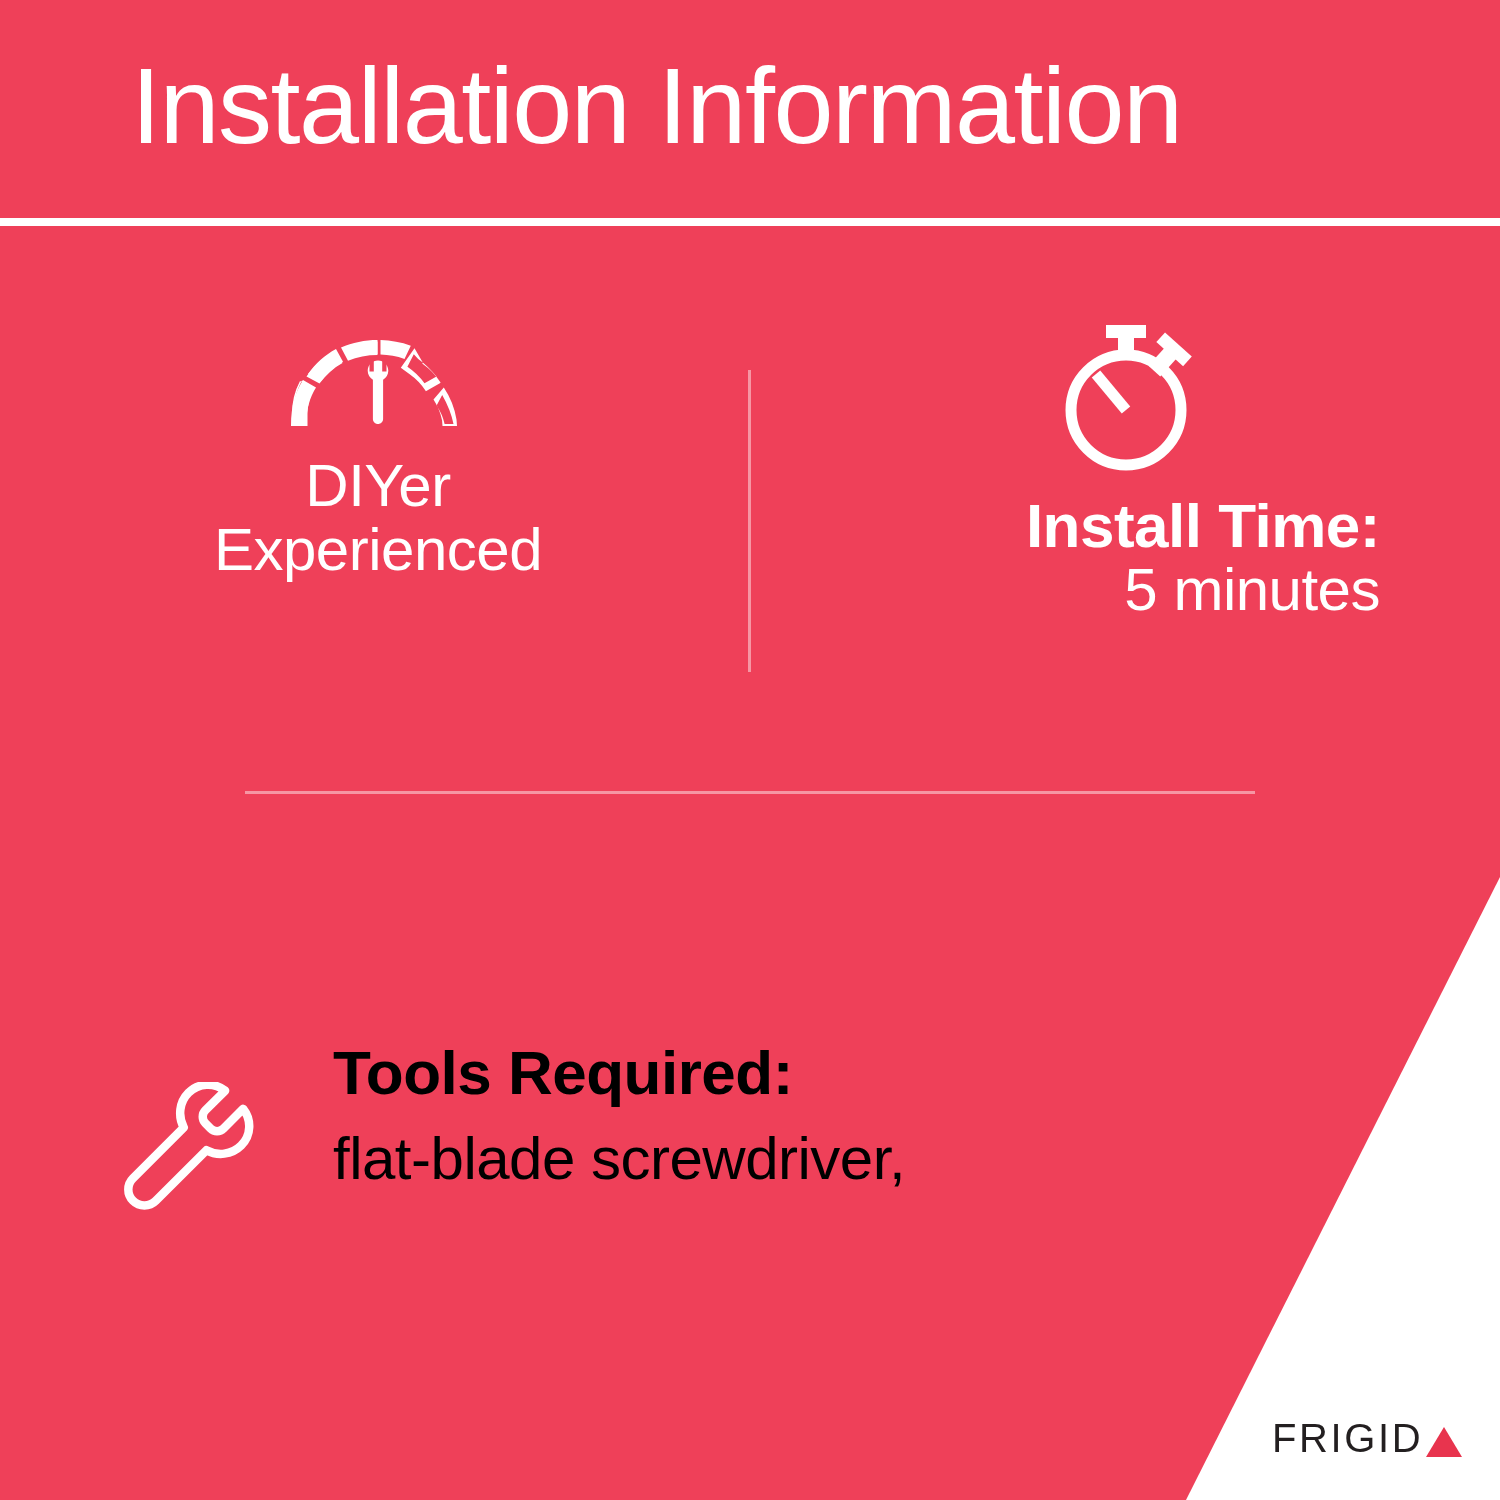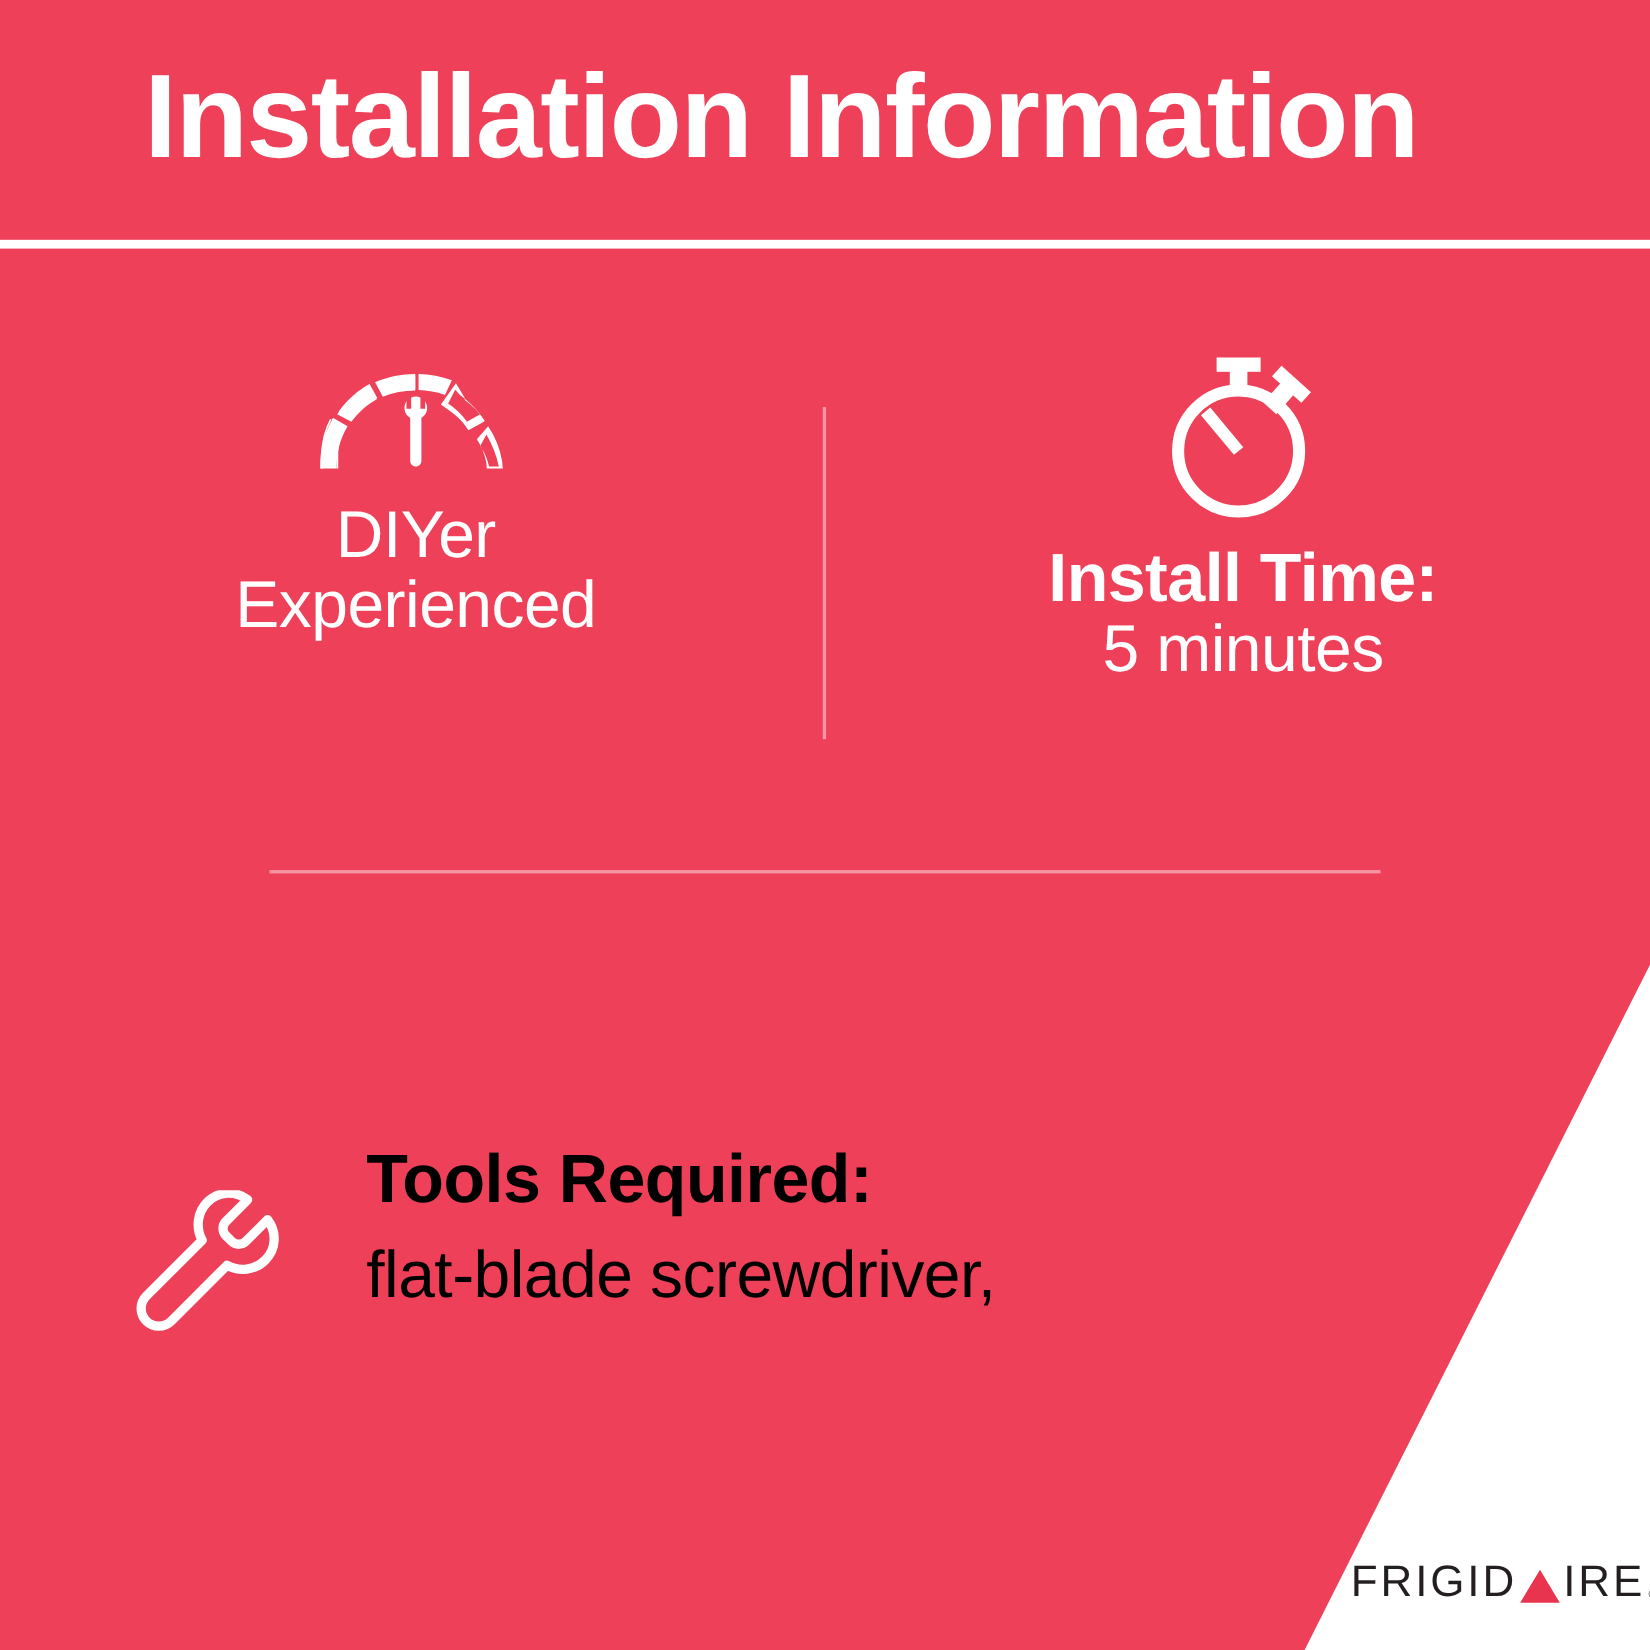--- a/index.html
+++ b/index.html
@@ -22,21 +22,21 @@
     position: absolute;
     left: 0; top: 0;
     width: 1500px;
     height: 218px;
   }
   #page-title {
     position: absolute;
     left: 131px;
     top: 48px;
     font-size: 108px;
-    font-weight: 700;
+    font-weight: 400;
     color: #ffffff;
     letter-spacing: -1.5px;
     line-height: 1.08;
     white-space: nowrap;
   }
   #header-rule {
     position: absolute;
     left: 0;
     top: 218px;
     width: 1500px;
@@ -71,21 +71,21 @@
     background: rgba(255,255,255,0.45);
   }
 
   
   .panel {
     position: absolute;
     text-align: center;
     color: #ffffff;
   }
   #panel-skill { left: 128px; top: 330px; width: 500px; }
-  #panel-time  { left: 880px; top: 320px; width: 500px; }
+  #panel-time  { left: 880px; top: 320px; width: 500px; text-align: right; }
 
   .panel-icon {
     display: block;
     margin: 0 auto;
   }
   #panel-skill .panel-icon { margin-bottom: 26px; }
   #panel-time  .panel-icon { margin-bottom: 22px; }
 
   .panel-heading {
     font-size: 62px;
@@ -143,20 +143,21 @@
     display: flex;
     align-items: flex-end;
   }
   #brand-wordmark-pre,
   #brand-wordmark-post {
     font-size: 40px;
     font-weight: 400;
     letter-spacing: 2.6px;
     color: #231f20;
     line-height: 1;
+    margin-left: 44px;
   }
   #brand-triangle {
     width: 0; height: 0;
     border-left: 18px solid transparent;
     border-right: 18px solid transparent;
     border-bottom: 30px solid #E8344E;
     margin: 0 3px 1px 3px;
   }
   #brand-reg {
     font-size: 11px;

